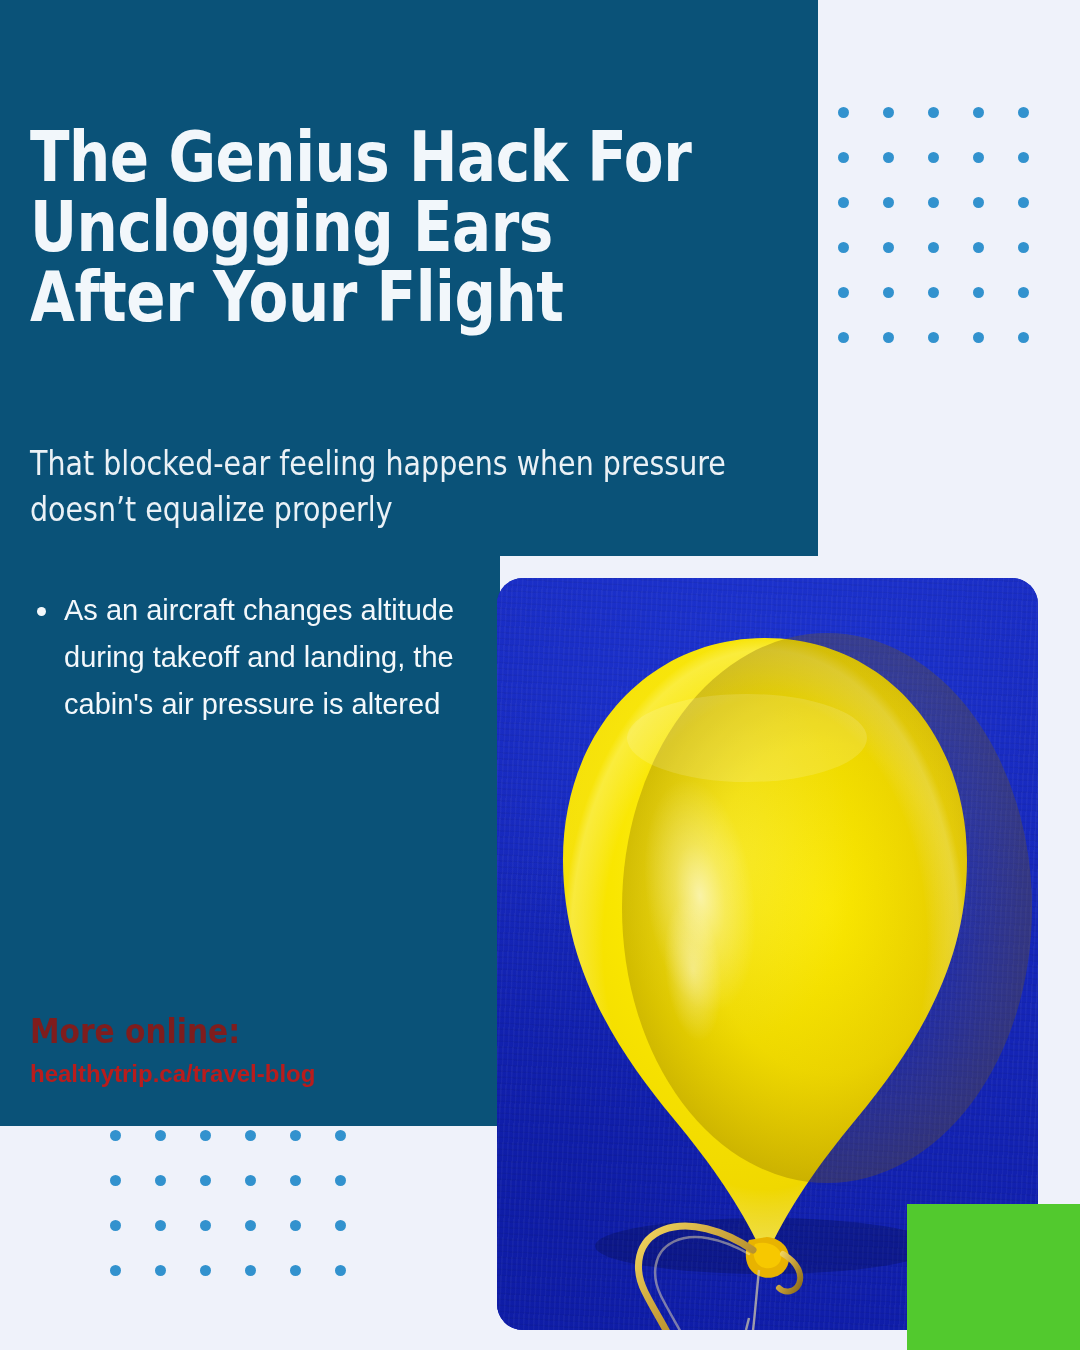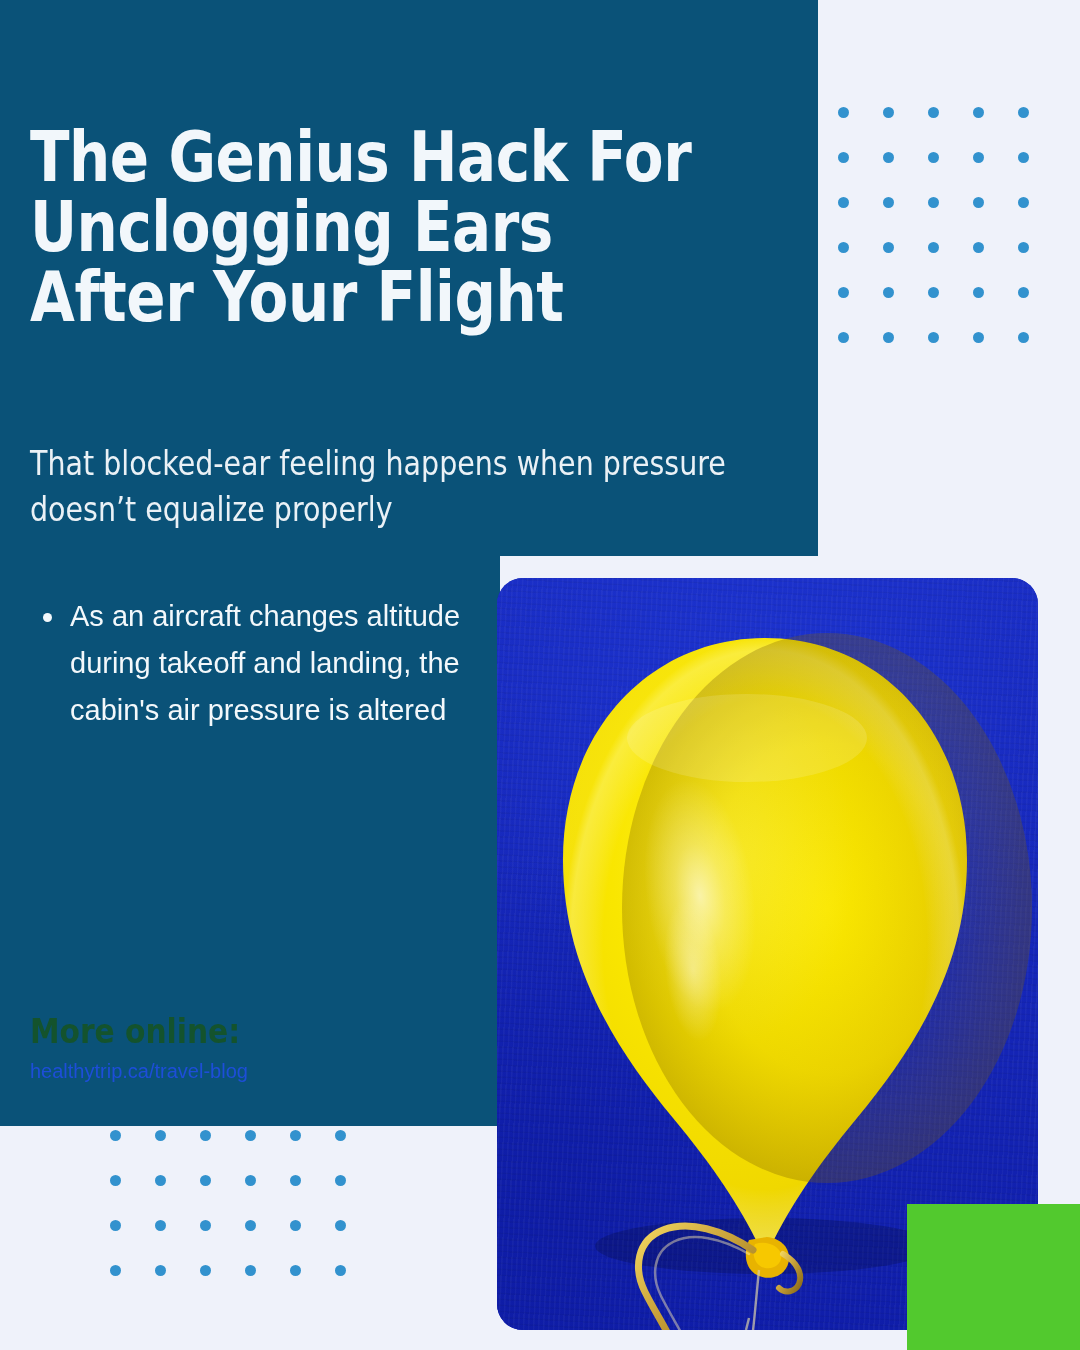--- a/index.html
+++ b/index.html
@@ -59,21 +59,21 @@
     line-height: 1.38;
     transform: scaleX(0.96);
     transform-origin: left top;
     z-index: 6;
   }
   #bullets {
     position: absolute;
     left: 22px;
     top: 585px;
     width: 460px;
-    margin: 8px;
+    margin: 2px;
     padding: 0;
     list-style: none;
     z-index: 6;
   }
   #bullets li {
     position: relative;
     color: #f3f8fb;
     font-size: 29px;
     line-height: 1.62;
     padding-left: 40px;
@@ -86,33 +86,34 @@
     top: 20px;
     width: 9px;
     height: 9px;
     border-radius: 50%;
     background: #f3f8fb;
   }
   #more-label {
     position: absolute;
     left: 30px;
     top: 1012px;
-    color: #14532d;
+    color: #7f1d1d;
     font-family: "Liberation Sans Narrow", "DejaVu Sans Condensed", "Liberation Sans", sans-serif;
     font-size: 33px;
     font-weight: bold;
     z-index: 6;
   }
   #more-url {
     position: absolute;
     left: 30px;
     top: 1060px;
-    color: #1d4ed8;
-    font-size: 20px;
-    z-index: 6;
+    color: #b91c1c;
+    font-size: 24px;
+    z-index: 6;
+    font-weight: bold;
   }
 
   
   #photo-card {
     position: absolute;
     left: 497px;
     top: 578px;
     width: 541px;
     height: 752px;
     border-radius: 26px;

